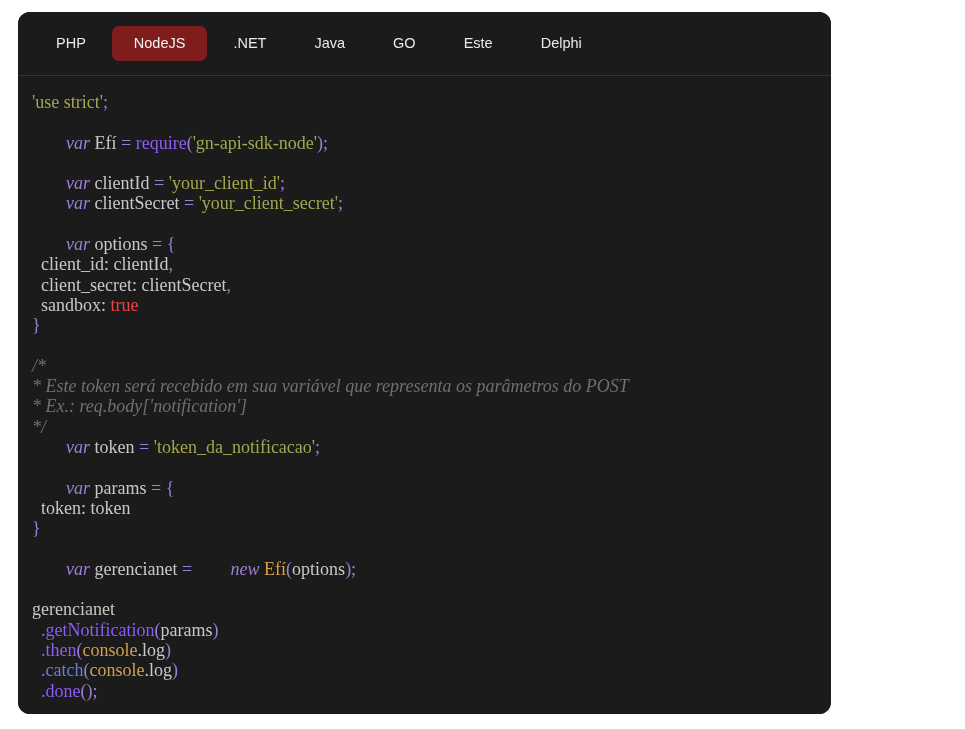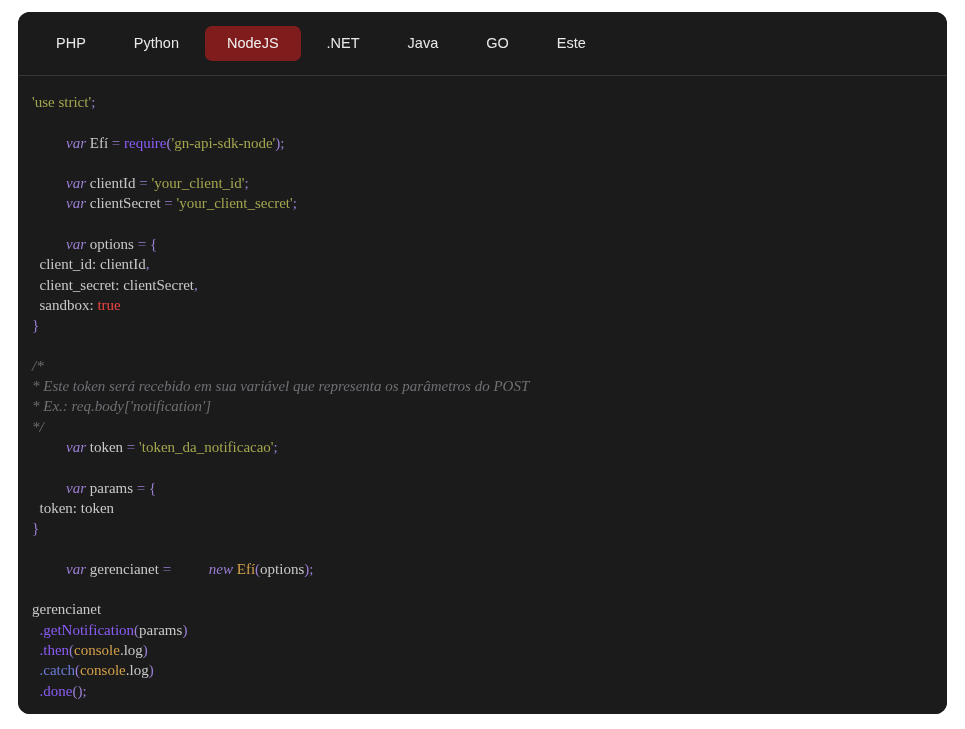--- a/index.html
+++ b/index.html
@@ -12,21 +12,21 @@
     height: 729px;
     background: #ffffff;
     font-family: "Liberation Sans", sans-serif;
     overflow: hidden;
   }
 
   #app {
     position: absolute;
     left: 18px;
     top: 12px;
-    width: 929px;
+    width: 813px;
     height: 702px;
     background: #1b1b1b;
     border-radius: 12px;
     overflow: hidden;
     display: flex;
     flex-direction: column;
   }
 
   
   .tabbar {
@@ -61,21 +61,21 @@
   .codewrap {
     flex: 1 1 auto;
     overflow: hidden;
     padding: 16px 0 0 0;
     background: #1b1b1b;
   }
   pre.code {
     margin: 0;
     padding: 0 14px;
     font-family: "Liberation Serif", "DejaVu Serif", serif;
-    font-size: 15px;
+    font-size: 18px;
     line-height: 20.3px;
     color: #c8c8c8;
     white-space: pre;
     tab-size: 2;
   }
   pre.code .ln { display: block; min-height: 20.3px; }
 
   
   .kw    { color: #9b7fd4; font-style: italic; margin-left: 34px; }   
   .op    { color: #9b7fd4; }                        
@@ -87,25 +87,25 @@
   .plain { color: #c8c8c8; }
   .cmt   { color: #6f6f74; font-style: italic; }
 </style>
 </head>
 <body>
 
 <div id="app">
 
   <div class="tabbar">
       <button class="tab">PHP</button>
-      <button class="tab">Python</button>
       <button class="tab active">NodeJS</button>
       <button class="tab">.NET</button>
       <button class="tab">Java</button>
       <button class="tab">GO</button>
       <button class="tab">Este</button>
+      <button class="tab">Delphi</button>
     </div>
 
   <div class="codewrap">
     <pre class="code"><span class="ln"><span class="str">'use strict'</span><span class="op">;</span></span><span class="ln">​</span><span class="ln"><span class="kw">var</span><span class="plain"> Efí </span><span class="op">=</span><span class="plain"> </span><span class="fn">require</span><span class="op">(</span><span class="str">'gn-api-sdk-node'</span><span class="op">);</span></span><span class="ln">​</span><span class="ln"><span class="kw">var</span><span class="plain"> clientId </span><span class="op">=</span><span class="plain"> </span><span class="str">'your_client_id'</span><span class="op">;</span></span><span class="ln"><span class="kw">var</span><span class="plain"> clientSecret </span><span class="op">=</span><span class="plain"> </span><span class="str">'your_client_secret'</span><span class="op">;</span></span><span class="ln">​</span><span class="ln"><span class="kw">var</span><span class="plain"> options </span><span class="op">=</span><span class="plain"> </span><span class="op">{</span></span><span class="ln"><span class="plain">  client_id: clientId</span><span class="op">,</span></span><span class="ln"><span class="plain">  client_secret: clientSecret</span><span class="op">,</span></span><span class="ln"><span class="plain">  sandbox: </span><span class="bool">true</span></span><span class="ln"><span class="op">}</span></span><span class="ln">​</span><span class="ln"><span class="cmt">/*</span></span><span class="ln"><span class="cmt">* Este token será recebido em sua variável que representa os parâmetros do POST</span></span><span class="ln"><span class="cmt">* Ex.: req.body['notification']</span></span><span class="ln"><span class="cmt">*/</span></span><span class="ln"><span class="kw">var</span><span class="plain"> token </span><span class="op">=</span><span class="plain"> </span><span class="str">'token_da_notificacao'</span><span class="op">;</span></span><span class="ln">​</span><span class="ln"><span class="kw">var</span><span class="plain"> params </span><span class="op">=</span><span class="plain"> </span><span class="op">{</span></span><span class="ln"><span class="plain">  token: token</span></span><span class="ln"><span class="op">}</span></span><span class="ln">​</span><span class="ln"><span class="kw">var</span><span class="plain"> gerencianet </span><span class="op">=</span><span class="plain"> </span><span class="kw">new</span><span class="plain"> </span><span class="cls">Efí</span><span class="op">(</span><span class="plain">options</span><span class="op">);</span></span><span class="ln">​</span><span class="ln"><span class="plain">gerencianet</span></span><span class="ln"><span class="plain">  </span><span class="fn">.getNotification</span><span class="op">(</span><span class="plain">params</span><span class="op">)</span></span><span class="ln"><span class="plain">  </span><span class="fn">.then</span><span class="op">(</span><span class="cls">console</span><span class="plain">.log</span><span class="op">)</span></span><span class="ln"><span class="plain">  </span><span class="fnk">.catch</span><span class="op">(</span><span class="cls">console</span><span class="plain">.log</span><span class="op">)</span></span><span class="ln"><span class="plain">  </span><span class="fn">.done</span><span class="op">();</span></span></pre>
   </div>
 
 </div>
 
 </body></html>

